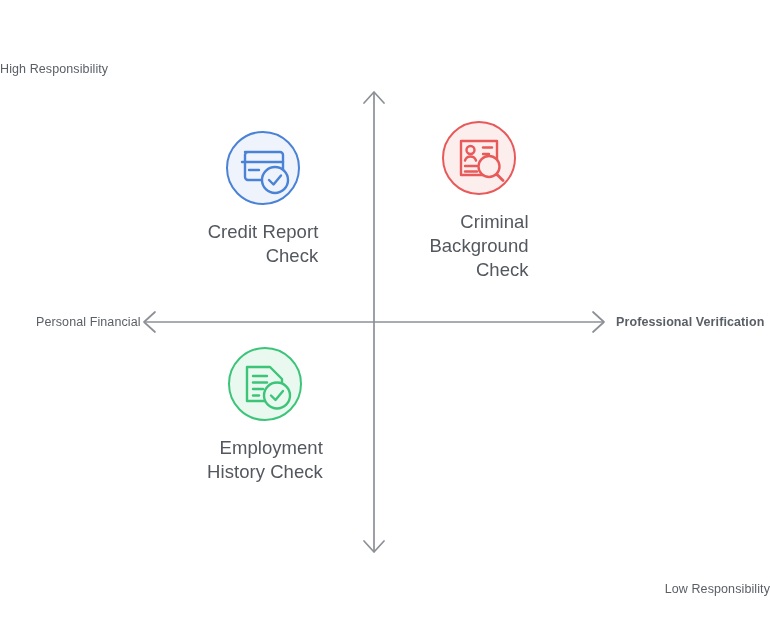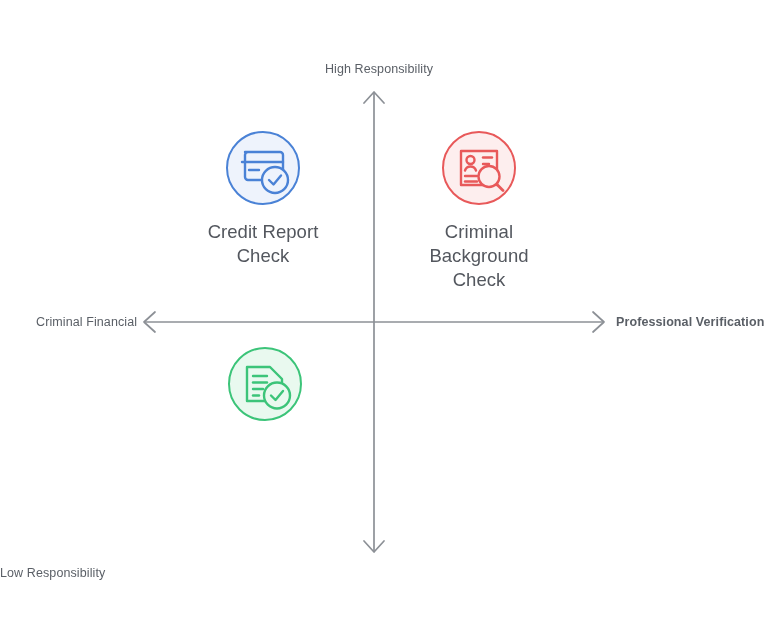--- a/index.html
+++ b/index.html
@@ -38,27 +38,27 @@
     position: absolute;
     font-size: 12.5px;
     color: #5a5f66;
     letter-spacing: .1px;
     white-space: nowrap;
   }
   #label-top {
     left: 0;
     right: 12px;
     top: 62px;
-    text-align: center;
+    text-align: left;
   }
   #label-bottom {
     left: 0;
     right: 0;
-    top: 566px;
-    text-align: left;
+    top: 582px;
+    text-align: right;
   }
   #label-left {
     left: 36px;
     top: 315px;
   }
   #label-right {
     left: 616px;
     top: 315px;
     font-weight: bold;
   }
@@ -75,27 +75,27 @@
     width: 76px;
     height: 76px;
     border-radius: 50%;
     display: block;
   }
   .item-label {
     margin-top: 14px;
     font-size: 18.5px;
     line-height: 24px;
     color: #53575e;
-    text-align: center;
+    text-align: right;
     white-space: pre-line;
     letter-spacing: .05px;
   }
 
   #item-credit      { left: 153px; top: 130px; }
-  #item-criminal    { left: 369px; top: 130px; }
+  #item-criminal    { left: 369px; top: 120px; }
   #item-employment  { left: 155px; top: 346px; }
   #item-education   { left: 370px; top: 346px; }
 </style>
 </head>
 <body>
 
 <div id="canvas">
 
   <svg id="axes" viewBox="0 0 770 636">
 
@@ -107,21 +107,21 @@
 
     <g>
       <line x1="144" y1="322" x2="604" y2="322" stroke="#8c9096" stroke-width="1.7"></line>
       <polyline points="155,312 144,322 155,332" fill="none" stroke="#8c9096" stroke-width="1.7" stroke-linecap="round" stroke-linejoin="round"></polyline>
       <polyline points="593,312 604,322 593,332" fill="none" stroke="#8c9096" stroke-width="1.7" stroke-linecap="round" stroke-linejoin="round"></polyline>
     </g>
   </svg>
 
   <div class="axis-label" id="label-top">High Responsibility</div>
   <div class="axis-label" id="label-bottom">Low Responsibility</div>
-  <div class="axis-label" id="label-left">Criminal Financial</div>
+  <div class="axis-label" id="label-left">Personal Financial</div>
   <div class="axis-label" id="label-right">Professional Verification</div>
 
   <div class="item" id="item-credit">
     <svg class="item-icon" viewBox="0 0 76 76">
       <circle cx="38" cy="38" r="36" fill="#eef3fc" stroke="#4a82d6" stroke-width="2"></circle>
       <g fill="none" stroke="#4a82d6" stroke-width="2.4" stroke-linecap="round" stroke-linejoin="round">
         <path d="M20 22 h35 a3 3 0 0 1 3 3 v22 a3 3 0 0 1 -3 3 h-32 a3 3 0 0 1 -3 -3 v-22 a3 3 0 0 1 3 -3 z"></path>
         <line x1="17" y1="32" x2="58" y2="32"></line>
         <line x1="24" y1="40" x2="34" y2="40"></line>
         <line x1="45" y1="40" x2="52" y2="40"></line>
@@ -159,16 +159,18 @@
       <g fill="none" stroke="#3cc479" stroke-width="2.4" stroke-linecap="round" stroke-linejoin="round">
         <path d="M20 21 h23 l12 12 v11 M20 21 v34 h22"></path>
         <line x1="26" y1="30" x2="40" y2="30"></line>
         <line x1="26" y1="36.5" x2="40" y2="36.5"></line>
         <line x1="26" y1="43" x2="36" y2="43"></line>
         <line x1="26" y1="49.5" x2="32" y2="49.5"></line>
       </g>
       <circle cx="50" cy="49.5" r="13" fill="#e9f9ef" stroke="#3cc479" stroke-width="2.4"></circle>
       <polyline points="44,49.5 48.5,54 56,45" fill="none" stroke="#3cc479" stroke-width="2.4" stroke-linecap="round" stroke-linejoin="round"></polyline>
     </svg>
+    <div class="item-label">Employment
+History Check</div>
   </div>
 
 
 </div>
 
 </body></html>

